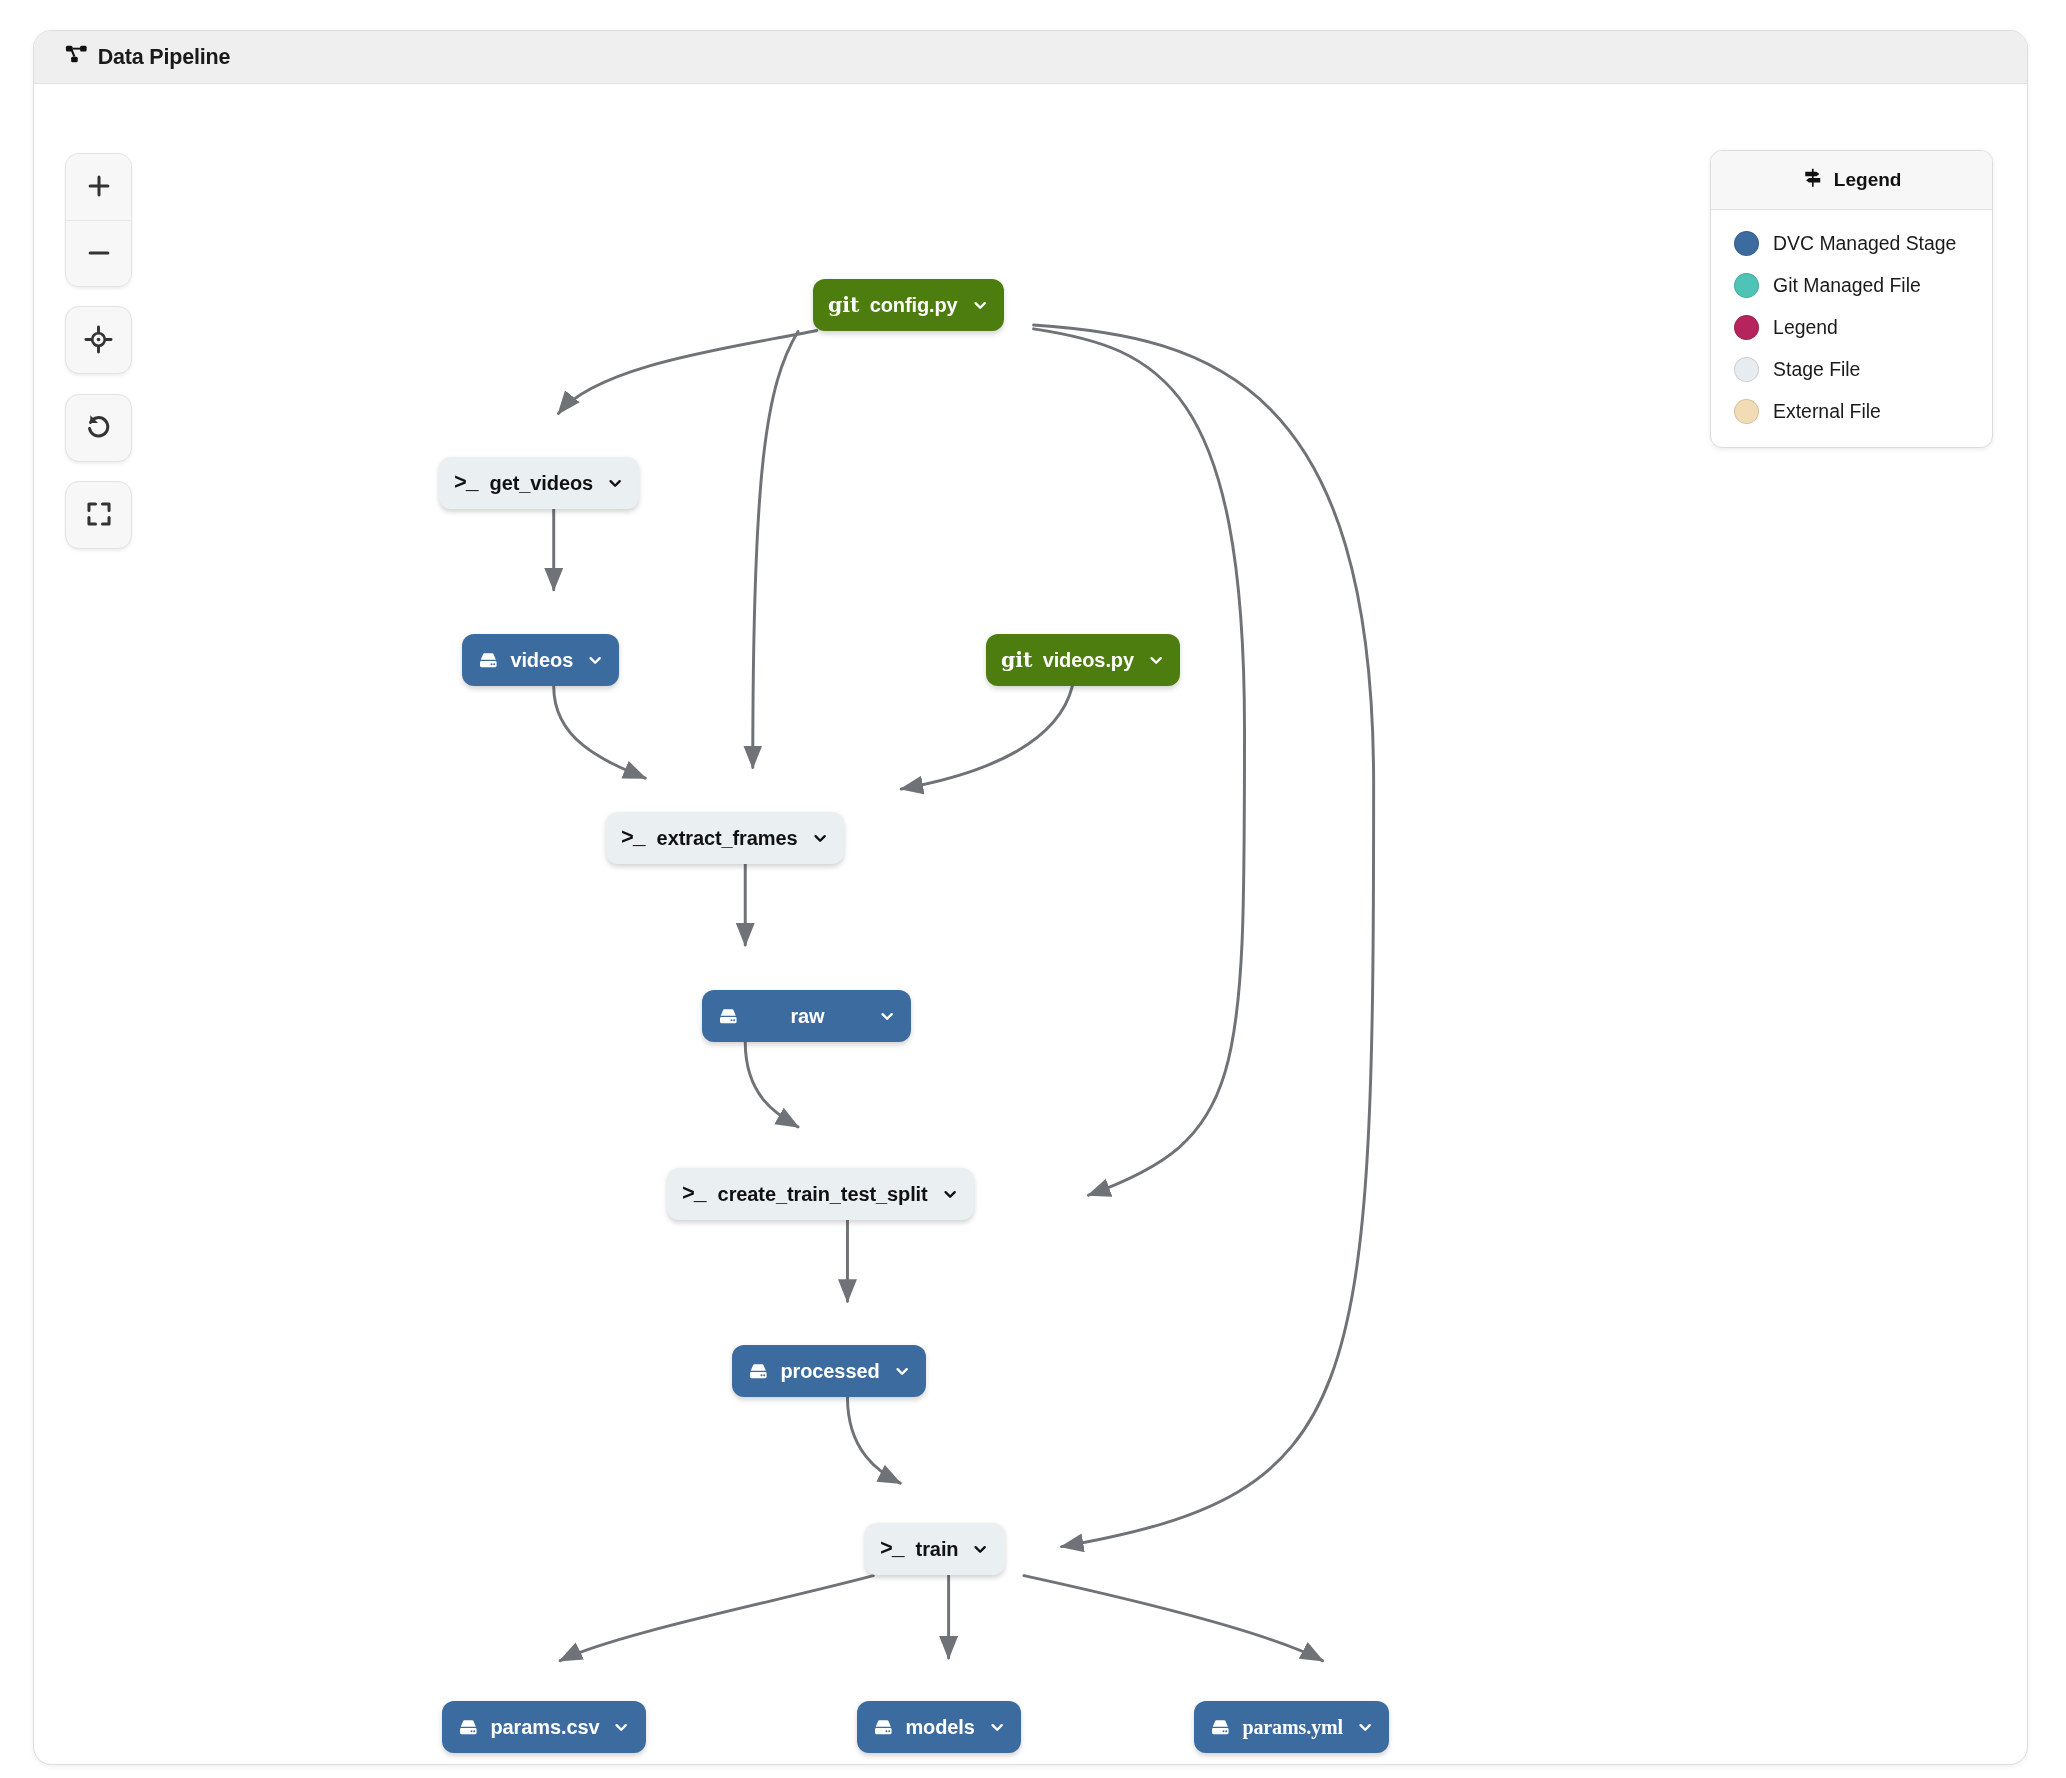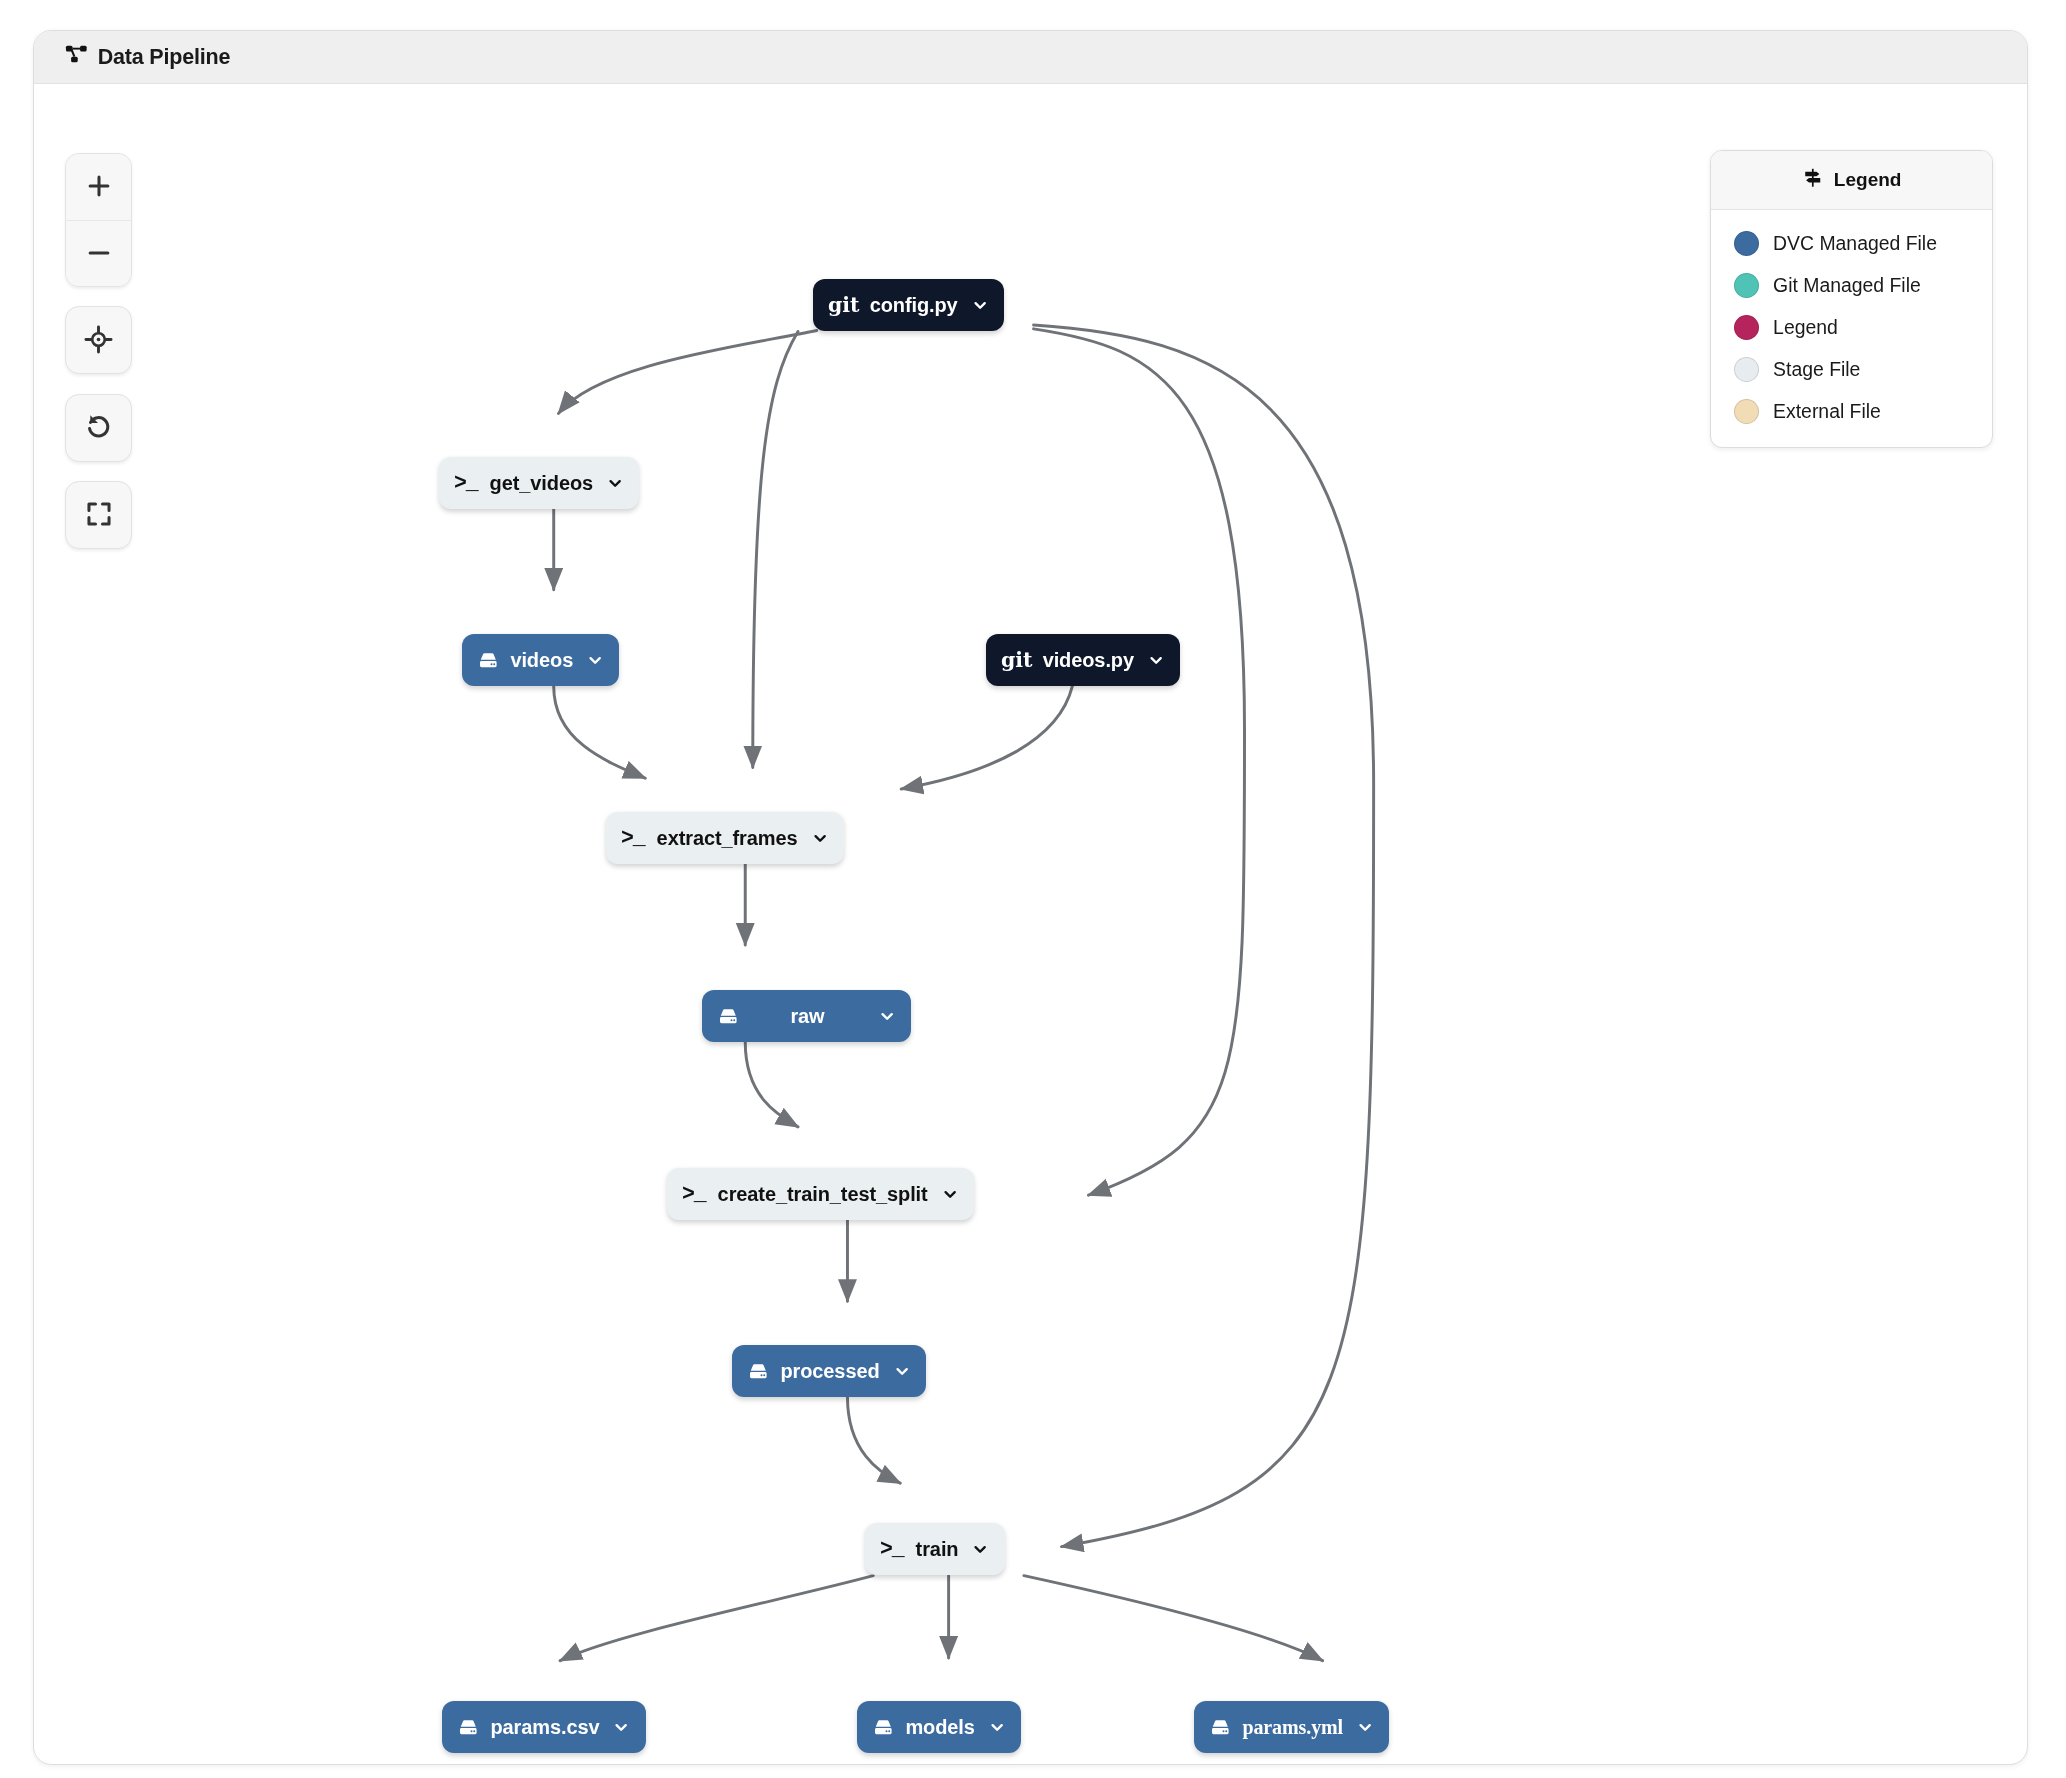--- a/index.html
+++ b/index.html
@@ -186,21 +186,21 @@
     color: #111111;
     margin-right: 12px;
     letter-spacing: -1.1px;
   }
   .node.dvc {
     background: #3c6ba0;
     color: #ffffff;
   }
   .node.dvc .disk { margin-right: 10.8px; display:flex; align-items:center; }
   .node.git {
-    background: #0f172a;
+    background: #4d7c0f;
     color: #ffffff;
   }
   .node.git .gitmark {
     font-family: "DejaVu Serif", serif;
     font-size: 20.4px;
     font-weight: bold;
     margin-right: 10.2px;
     color: #ffffff;
   }
 </style>
@@ -305,21 +305,21 @@
               <rect x="11.1" y="2" width="1.9" height="20" fill="#111"></rect>
               <path d="M3.6 5.4 H16.2 L19.4 7.9 L16.2 10.4 H3.6 z" fill="#111"></path>
               <path d="M20.4 12.4 H7.8 L4.6 14.9 L7.8 17.4 H20.4 z" fill="#111"></path>
             </svg>
           </span>
           <span>Legend</span>
         </div>
         <div class="legend-body" id="legend-body">
             <div class="legend-item">
               <span class="legend-dot" style="background: rgb(60, 107, 160);"></span>
-              <span>DVC Managed File</span>
+              <span>DVC Managed Stage</span>
             </div>
             <div class="legend-item">
               <span class="legend-dot" style="background: rgb(78, 195, 182);"></span>
               <span>Git Managed File</span>
             </div>
             <div class="legend-item">
               <span class="legend-dot" style="background: rgb(181, 36, 92);"></span>
               <span>Legend</span>
             </div>
             <div class="legend-item">

